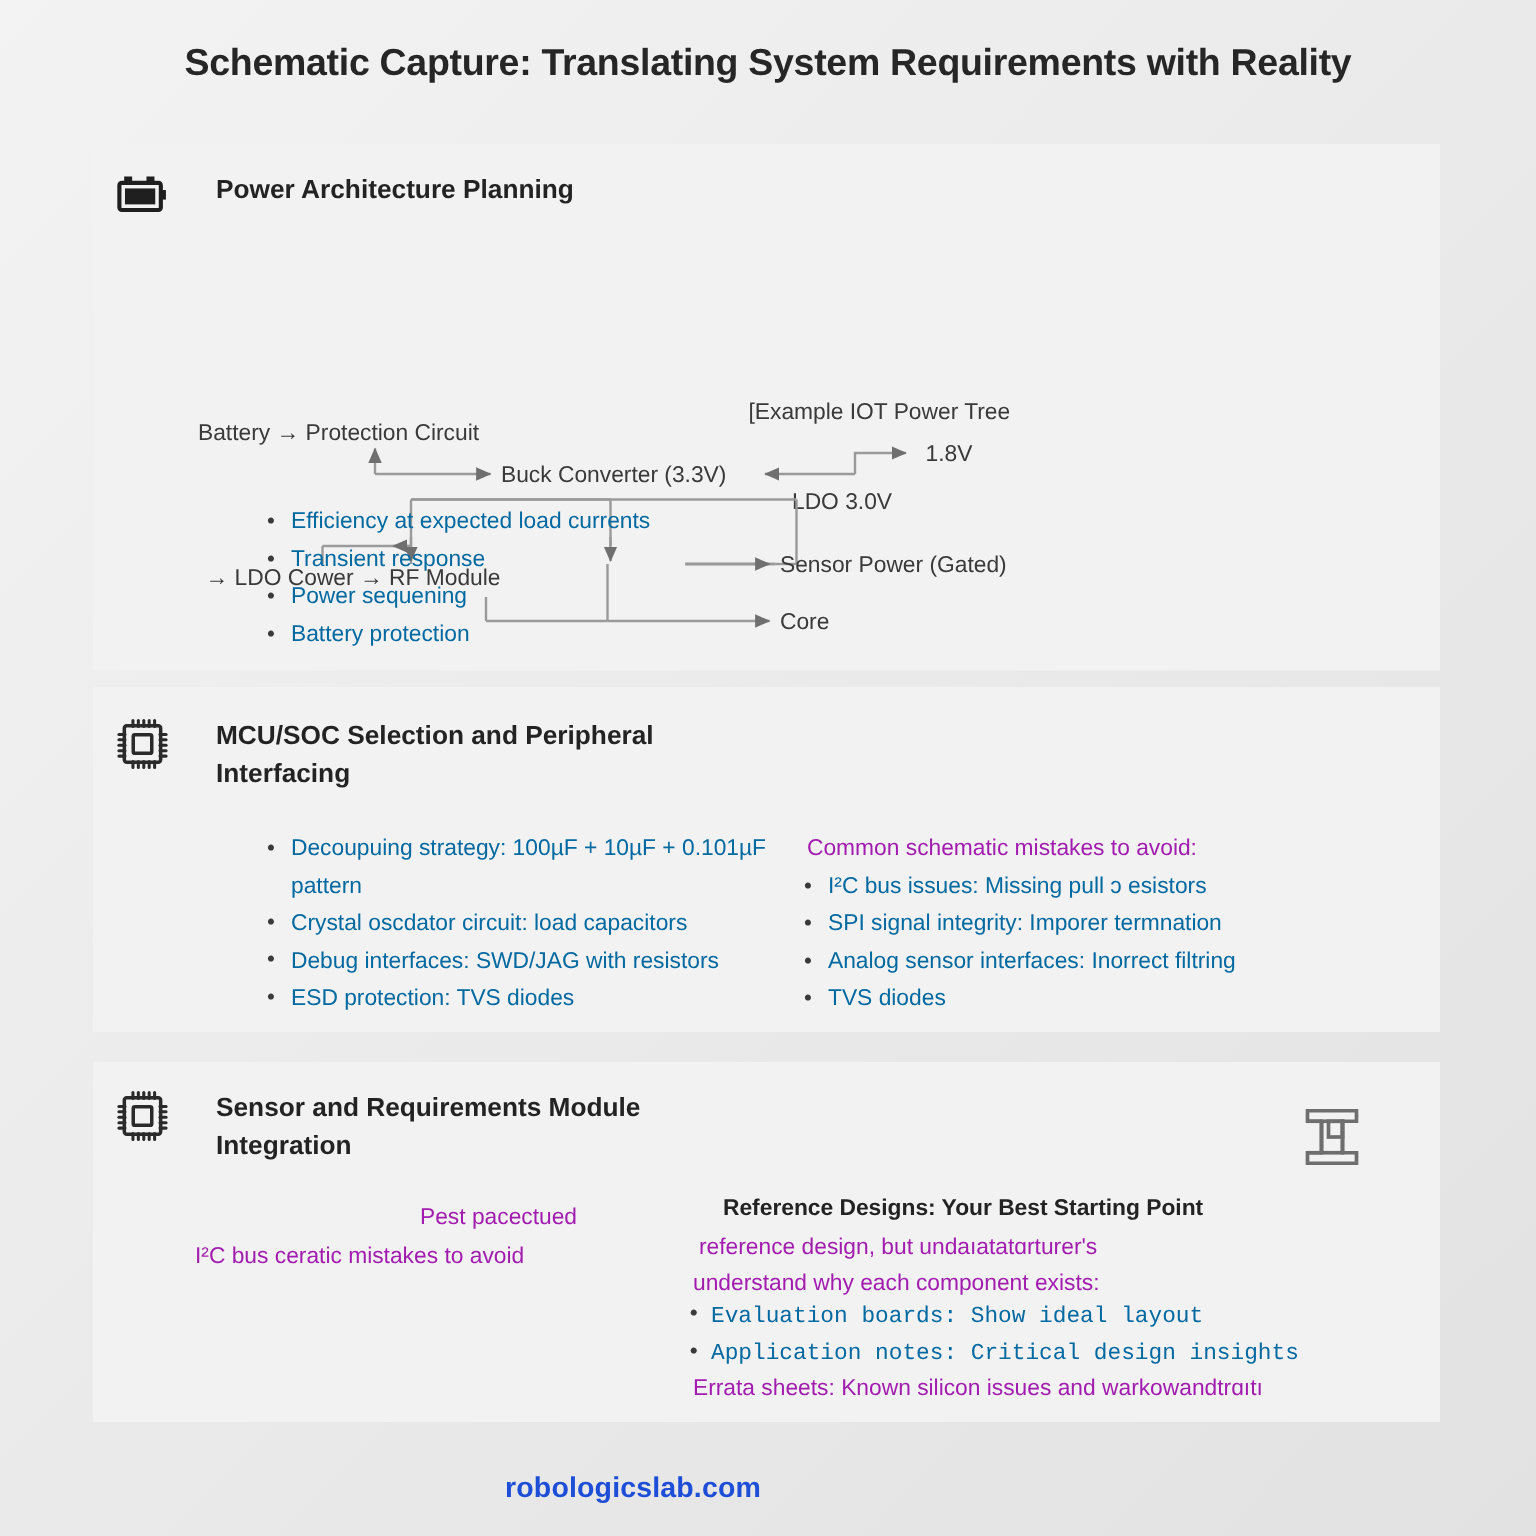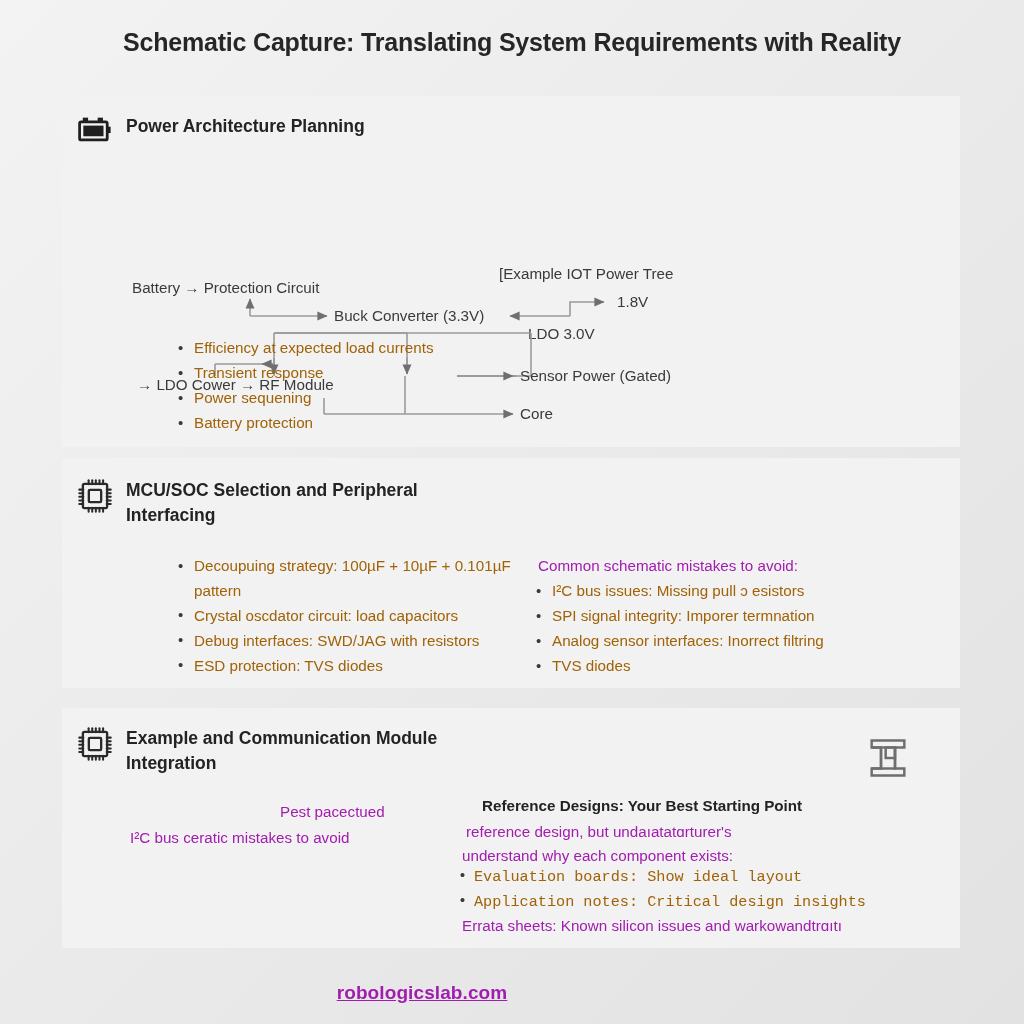--- a/index.html
+++ b/index.html
@@ -37,21 +37,21 @@
     background: #f2f2f2;
   }
   #card-power      { top: 96px;  height: 351px; }
   #card-mcu        { top: 458px; height: 230px; }
   #card-sensor     { top: 708px; height: 240px; }
 
   .card-head {
     position: absolute;
     display: flex;
     align-items: flex-start;
-    gap: 14px;
+    gap: 32px;
   }
   #card-power  .card-head { top: 18px; left: 16px; }
   #card-mcu    .card-head { top: 20px; left: 16px; }
   #card-sensor .card-head { top: 18px; left: 16px; }
 
   .card-icon {
     width: 34px;
     height: 34px;
     flex: 0 0 34px;
     display: block;
@@ -75,21 +75,21 @@
   }
   .bold { font-weight: bold; color: #232323; }
 
   ul.blist {
     position: absolute;
     list-style: none;
   }
   ul.blist li {
     position: relative;
     font-size: 15.2px;
-    color: #a16207;
+    color: #0369a1;
     line-height: 24.5px;
     padding-left: 22px;
     margin-bottom: 0.5px;
   }
   ul.blist li::before {
     content: "\2022";
     position: absolute;
     left: 6px;
     top: -0.5px;
     color: #3a3a3a;
@@ -113,23 +113,22 @@
 
   
   .footer {
     position: absolute;
     top: 982px;
     left: 0;
     width: 844px;
     text-align: center;
     font-size: 19px;
     font-weight: bold;
-    color: #a21caf;
+    color: #1d4ed8;
     letter-spacing: 0.1px;
-    text-decoration: underline;
   }
 </style>
 </head>
 <body>
 
 <div class="page-title">Schematic Capture: Translating System Requirements with Reality</div>
 
 <section class="card" id="card-power">
 
   <div class="card-head">
@@ -275,21 +274,21 @@
           <path d="M1.2,23.6 H5"></path>
         <path d="M27,10 H30.8"></path>
           <path d="M27,13.4 H30.8"></path>
           <path d="M27,16.8 H30.8"></path>
           <path d="M27,20.2 H30.8"></path>
           <path d="M27,23.6 H30.8"></path>
       </g>
       <rect x="4.6" y="4.6" width="22.8" height="22.8" rx="1.5" fill="none" stroke="#2a2a2a" stroke-width="2.2"></rect>
       <rect x="10.2" y="10.2" width="11.6" height="11.6" rx="1" fill="none" stroke="#2a2a2a" stroke-width="2.2"></rect>
     </svg>
-    <div class="card-title">Example and Communication Module Integration</div>
+    <div class="card-title">Sensor and Requirements Module Integration</div>
   </div>
 
   <svg style="position:absolute; top:22px; left:798px; width:56px; height:56px;" viewBox="0 0 48 48">
     <g fill="none" stroke="#6e6e6e" stroke-width="2.1">
       <path d="M10,9 h28 v6 h-8 v18 h8 v6 h-28 v-6 h8 v-18 h-8 z"></path>
       <rect x="18" y="15" width="12" height="18"></rect>
       <rect x="22" y="15" width="8" height="9"></rect>
       <path d="M10,15 h8"></path>
         <path d="M10,33 h8"></path>
     </g>

